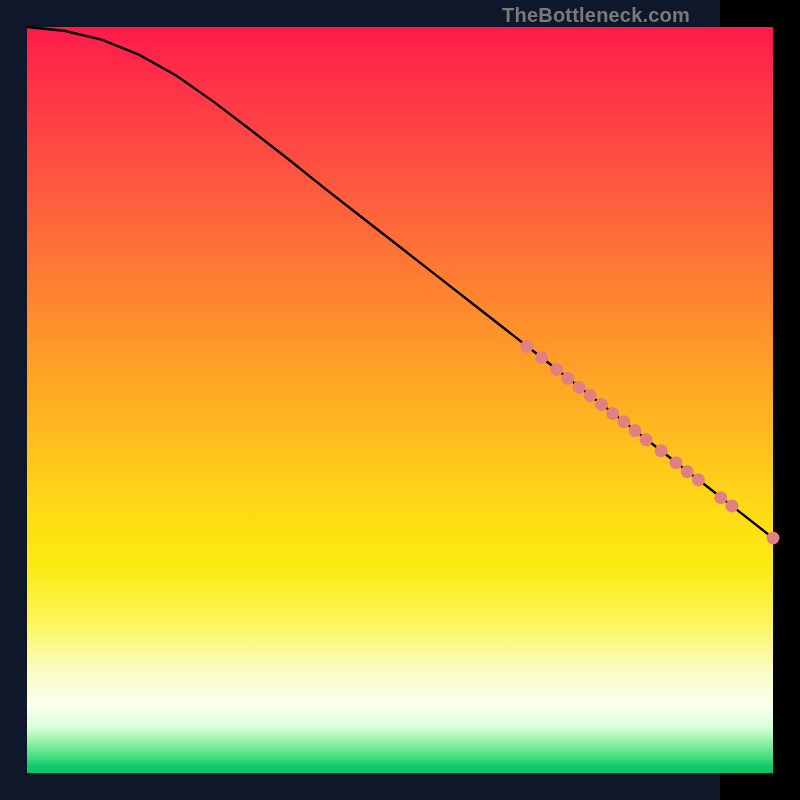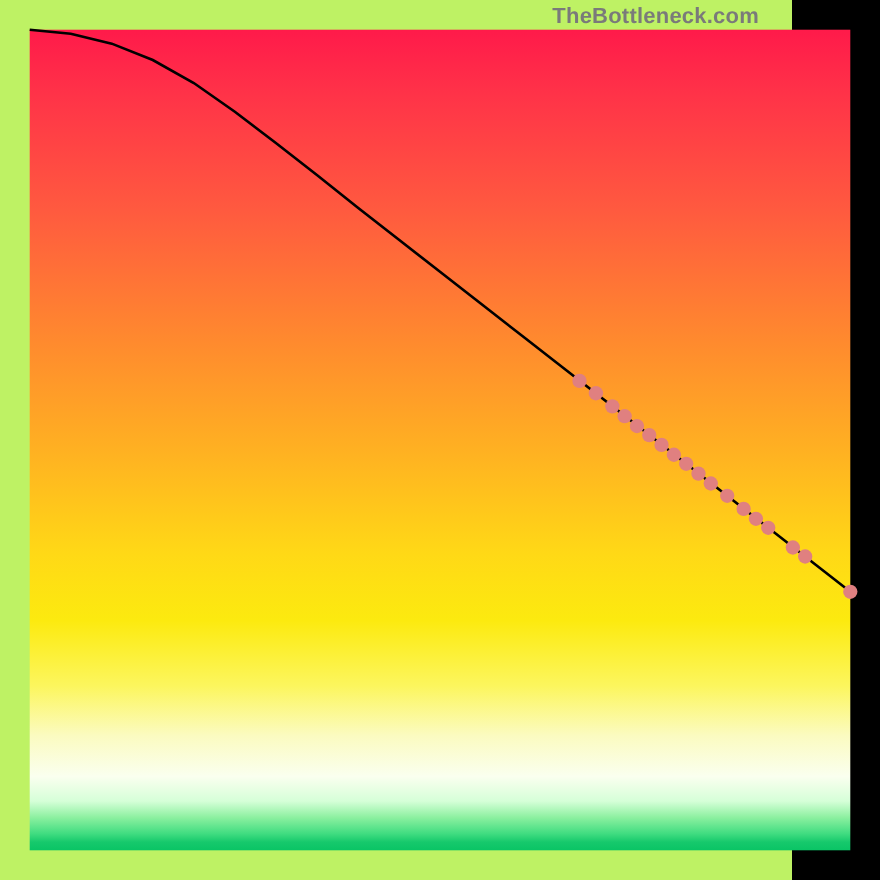--- a/index.html
+++ b/index.html
@@ -10,21 +10,21 @@
     height: 800px;
     overflow: hidden;
     font-family: Arial, Helvetica, sans-serif;
   }
   .frame {
     position: absolute;
     left: 0;
     top: 0;
     width: 720px;
     height: 800px;
-    background: #bef264;
+    background: #0f172a;
   }
   .plot-area {
     position: absolute;
     left: 27px;
     top: 27px;
     width: 746px;
     height: 746px;
     
     background: linear-gradient(
       to bottom,

